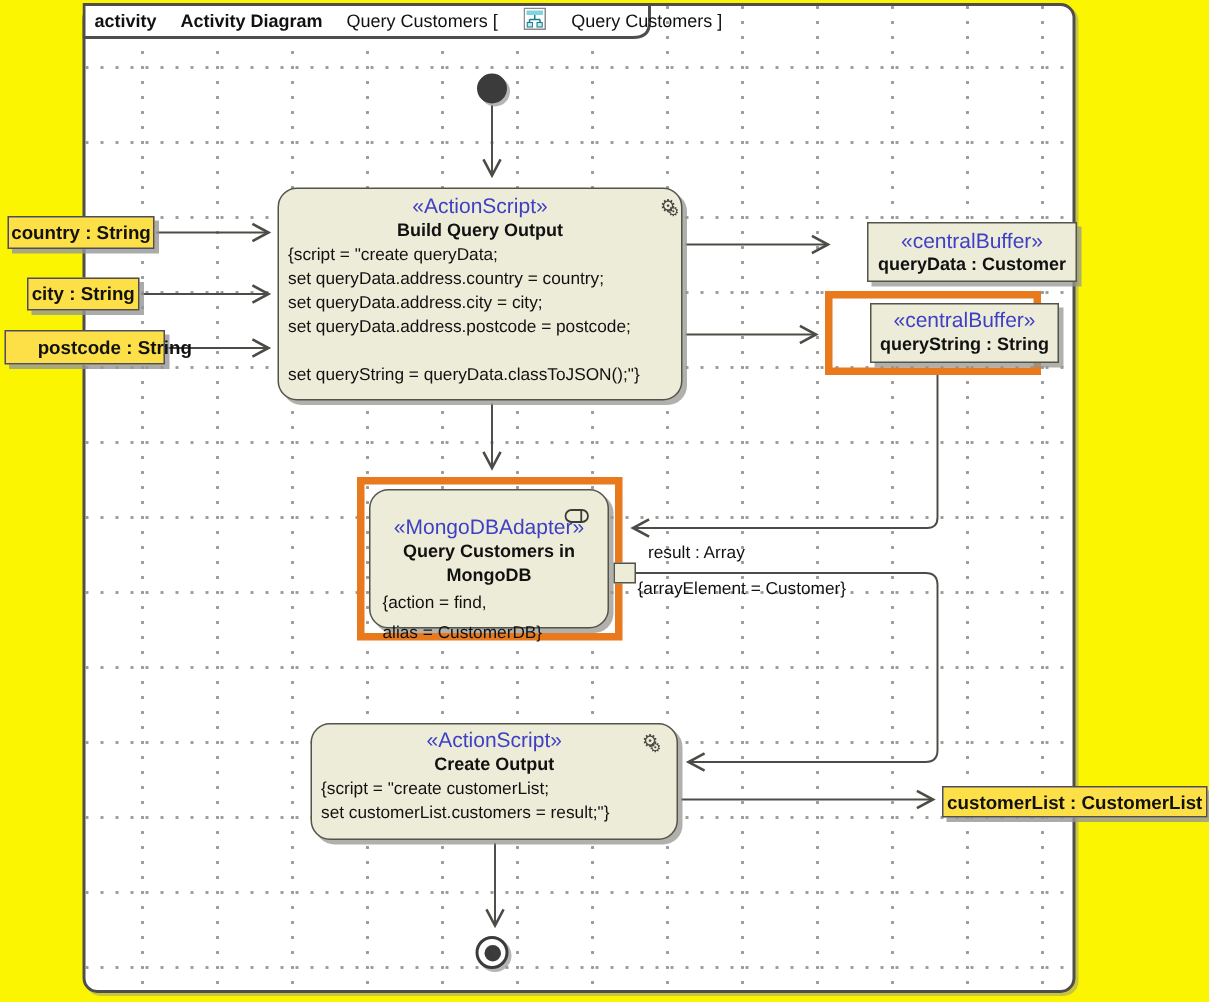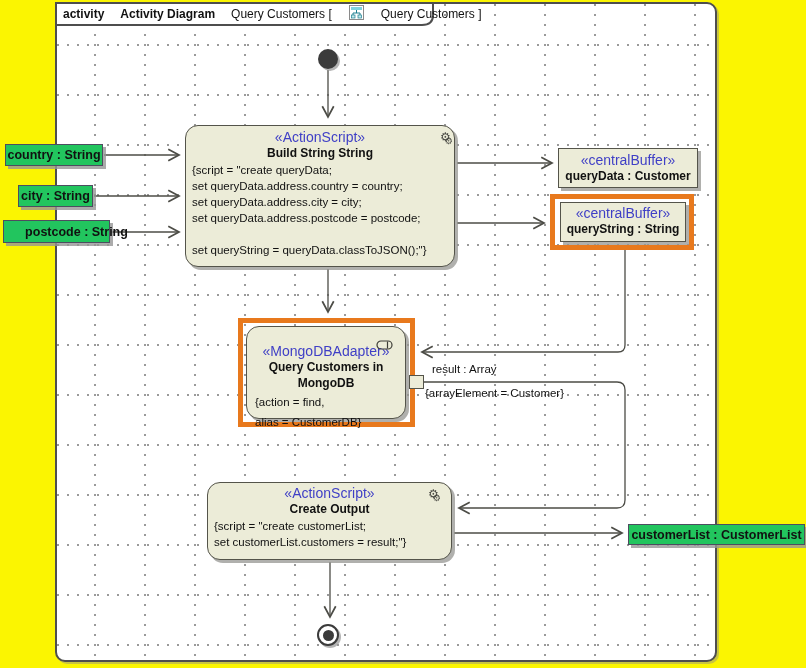--- a/index.html
+++ b/index.html
@@ -45,31 +45,31 @@
   .nname{font-weight:bold;text-align:center;font-size:12px;line-height:16px;}
   .script{font-size:11.5px;line-height:16px;white-space:pre-line;padding:1px 0 0 6px;}
   .gear{
     position:absolute;color:#4a4a44;z-index:5;line-height:10px;
     font-family:"DejaVu Sans",sans-serif;
   }
   .gear .g1{font-size:12px;}
   .gear .g2{font-size:9px;position:relative;left:-6px;top:3px;}
   
   .param{
-    background:#22c55e;border:1px solid #4d4d60;
+    background:#fde047;border:1px solid #4d4d60;
     box-shadow:3px 3px 0 rgba(150,150,150,.8);
     font-weight:bold;font-size:12.5px;
     display:flex;align-items:center;justify-content:center;
     z-index:5;box-sizing:border-box;white-space:nowrap;
   }
   
   .sel{
     border:5px solid #E8791D;z-index:3;box-sizing:border-box;
   }
-  .buffer{text-align:center;}
+  .buffer{text-align:center;margin-left:20px;}
   .buffer .nname{font-size:12px;}
   .pin{
     left:409px;top:375px;width:15px;height:14px;
     background:#ECECD8;border:1px solid #54544a;z-index:5;box-sizing:border-box;
   }
   .edge-label{font-size:11.5px;z-index:5;white-space:nowrap;}
   
   .initial{
     left:318px;top:49px;width:20px;height:20px;border-radius:50%;
     background:#3b3b3b;box-shadow:2px 2px 0 rgba(150,150,150,.7);z-index:4;
@@ -126,21 +126,21 @@
     <path d="M424,382 L617,382 Q625,382 625,390 L625,500 Q625,508 617,508 L459,508" marker-end="url(#vee)"></path>
     <path d="M454,533 L622,533" marker-end="url(#vee)"></path>
     <path d="M330,562 L330,617" marker-end="url(#vee)"></path>
   </g>
 </svg>
 
 <div class="abs initial"></div>
 
 <div class="abs node rounded" style="left:185px;top:125px;width:270px;height:142px;">
   <div class="stereo">«ActionScript»</div>
-  <div class="nname">Build String String</div>
+  <div class="nname">Build Query Output</div>
   <div class="script">{script = "create queryData;
 set queryData.address.country = country;
 set queryData.address.city = city;
 set queryData.address.postcode = postcode;
 
 set queryString = queryData.classToJSON();"}</div>
 </div>
 <div class="abs gear" style="left:440px;top:131px;">
   <span class="g1">⚙</span><span class="g2">⚙</span>
 </div>

